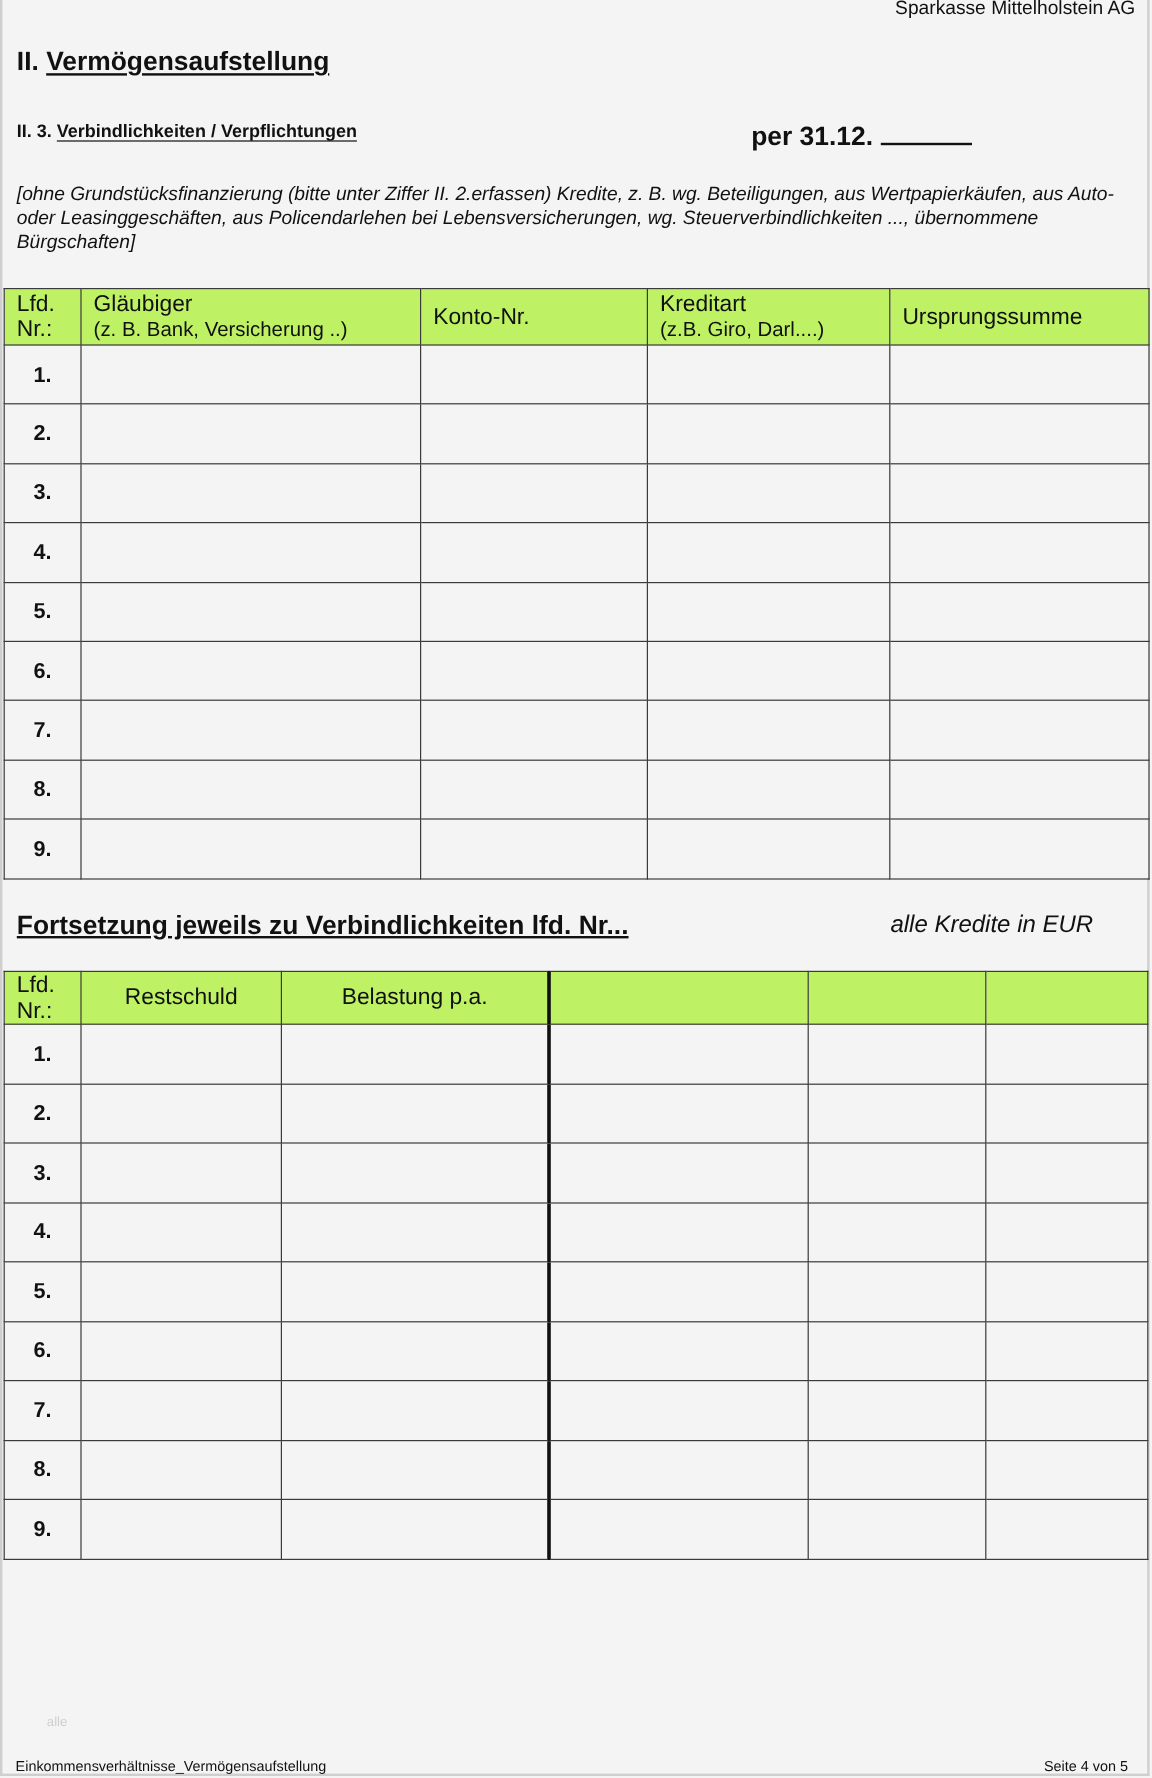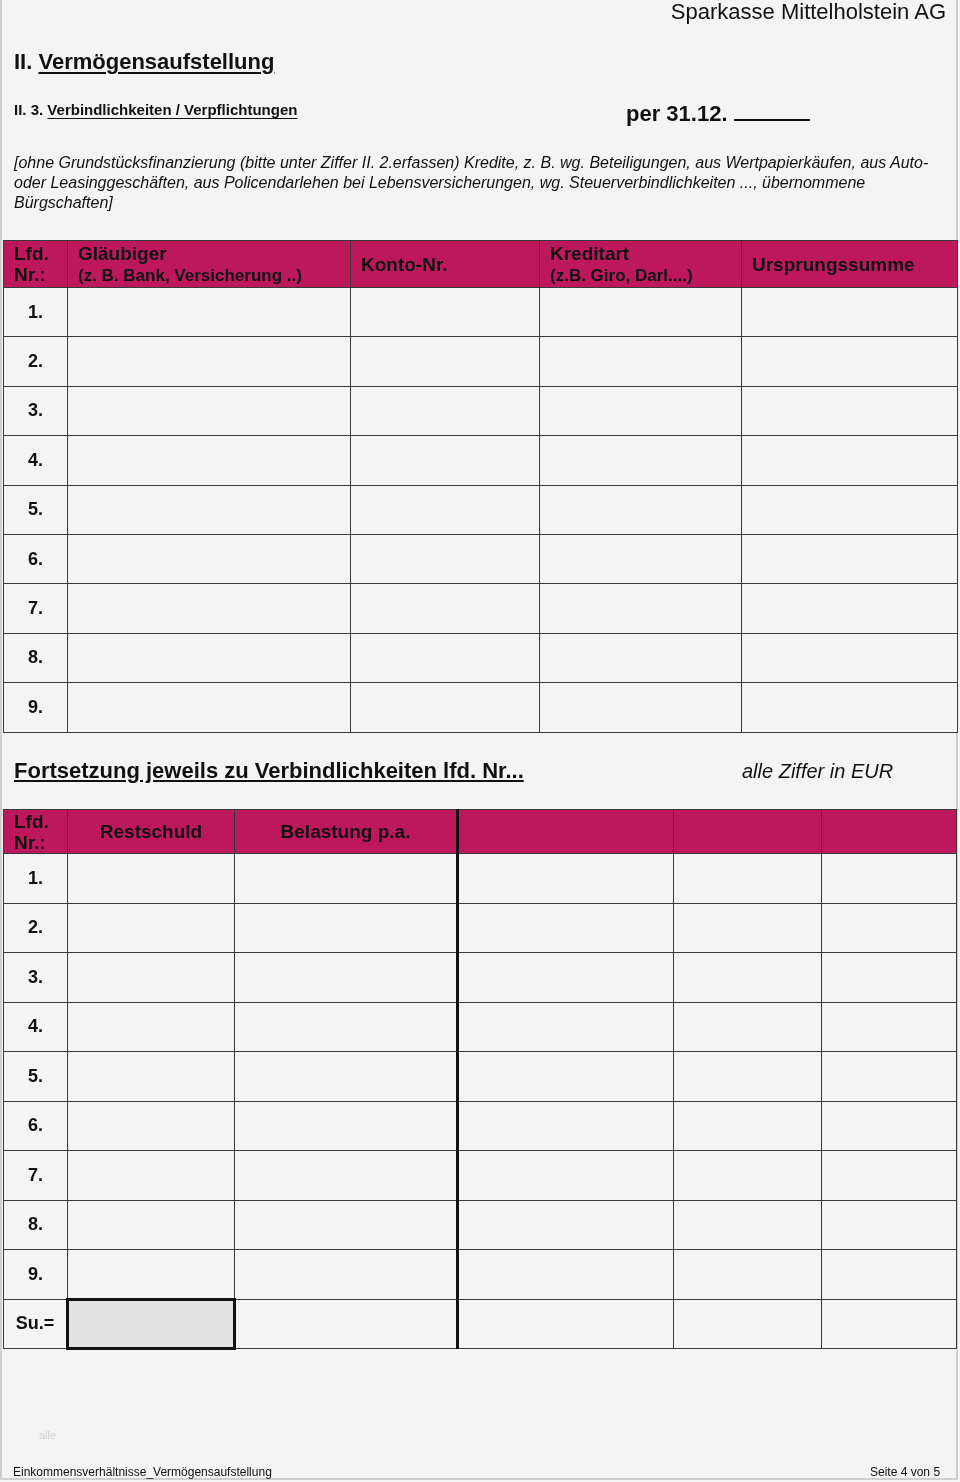--- a/index.html
+++ b/index.html
@@ -7,34 +7,34 @@
     width: 960px; height: 1482px; position: relative; overflow: hidden;
     background: #f4f4f4; color: #111;
     font-family: "Liberation Sans", "DejaVu Sans", sans-serif;
   }
   .page-frame {
     position: absolute; left: 0; top: 0; width: 958px; height: 1480px;
     border-left: 2px solid #cfcfcf; border-right: 2px solid #cfcfcf; border-bottom: 2px solid #cfcfcf;
     box-sizing: border-box; pointer-events: none;
   }
   .abs { position: absolute; white-space: nowrap; }
-  .bank { right: 14px; top: -1px; font-size: 22px; font-weight: normal; }
-  .h1 { left: 14px; top: 49px; font-size: 22px; font-weight: bold; }
+  .bank { right: 14px; top: -1px; font-size: 16px; font-weight: normal; }
+  .h1 { left: 14px; top: 38px; font-size: 22px; font-weight: bold; }
   .h2 { left: 14px; top: 101px; font-size: 15px; font-weight: bold; }
   .u { text-decoration: underline; text-underline-offset: 3px; }
   .per { left: 626px; top: 101px; font-size: 22px; font-weight: bold; }
   .per-line { display: inline-block; width: 76px; border-bottom: 2px solid #111; margin-left: 6px; height: 18px; vertical-align: baseline; }
   .note { left: 14px; top: 153px; font-size: 16px; font-style: italic; line-height: 20px; white-space: normal; width: 930px; }
 
   table.grid { position: absolute; border-collapse: collapse; table-layout: fixed; }
   table.grid td, table.grid th {
     border: 1.5px solid #3a3a3a; padding: 0; vertical-align: middle;
     box-sizing: border-box;
   }
-  table.grid th { background: #be185d; font-weight: bold; text-align: left; font-size: 19px; line-height: 21px; }
+  table.grid th { background: #bef264; font-weight: normal; text-align: left; font-size: 19px; line-height: 21px; }
   table.grid td.num { text-align: center; font-weight: bold; font-size: 18px; }
   table.grid td.cell { background: #f4f4f4; }
   .sub { font-size: 17px; }
   .hdr-pad { padding-left: 10px !important; }
 
   #t1 { left: 3px; top: 240px; width: 954px; }
   #t1 tr.hr { height: 47px; }
   #t1 tr.dr { height: 49.4px; }
 
   #t2 { left: 3px; top: 809px; width: 953px; }
@@ -151,21 +151,21 @@
         <td class="num">9.</td>
         <td class="cell"></td>
         <td class="cell"></td>
         <td class="cell"></td>
         <td class="cell"></td>
       </tr>
 </tbody>
   </table>
 
 <div class="abs cont">Fortsetzung jeweils zu  Verbindlichkeiten lfd. Nr...</div>
-<div class="abs eur">alle Ziffer in EUR</div>
+<div class="abs eur">alle Kredite in EUR</div>
 
 <table class="grid" id="t2">
   <colgroup>
     <col style="width:64px">
       <col style="width:167px">
       <col style="width:223px">
       <col style="width:216px">
       <col style="width:148px">
       <col style="width:135px">
   </colgroup>
@@ -243,26 +243,18 @@
         <td class="cell"></td>
       </tr>
   <tr class="dr">
         <td class="num">9.</td>
         <td class="cell"></td>
         <td class="cell"></td>
         <td class="cell thick-left"></td>
         <td class="cell"></td>
         <td class="cell"></td>
       </tr>
-  <tr class="dr">
-    <td class="num">Su.=</td>
-    <td class="cell sum-box"></td>
-    <td class="cell"></td>
-    <td class="cell thick-left"></td>
-    <td class="cell"></td>
-    <td class="cell"></td>
-  </tr>
 </tbody>
   </table>
 
 <div class="abs watermark">alle</div>
 <div class="abs footer-left">Einkommensverhältnisse_Vermögensaufstellung</div>
 <div class="abs footer-right">Seite 4 von 5</div>
 
 </body></html>

